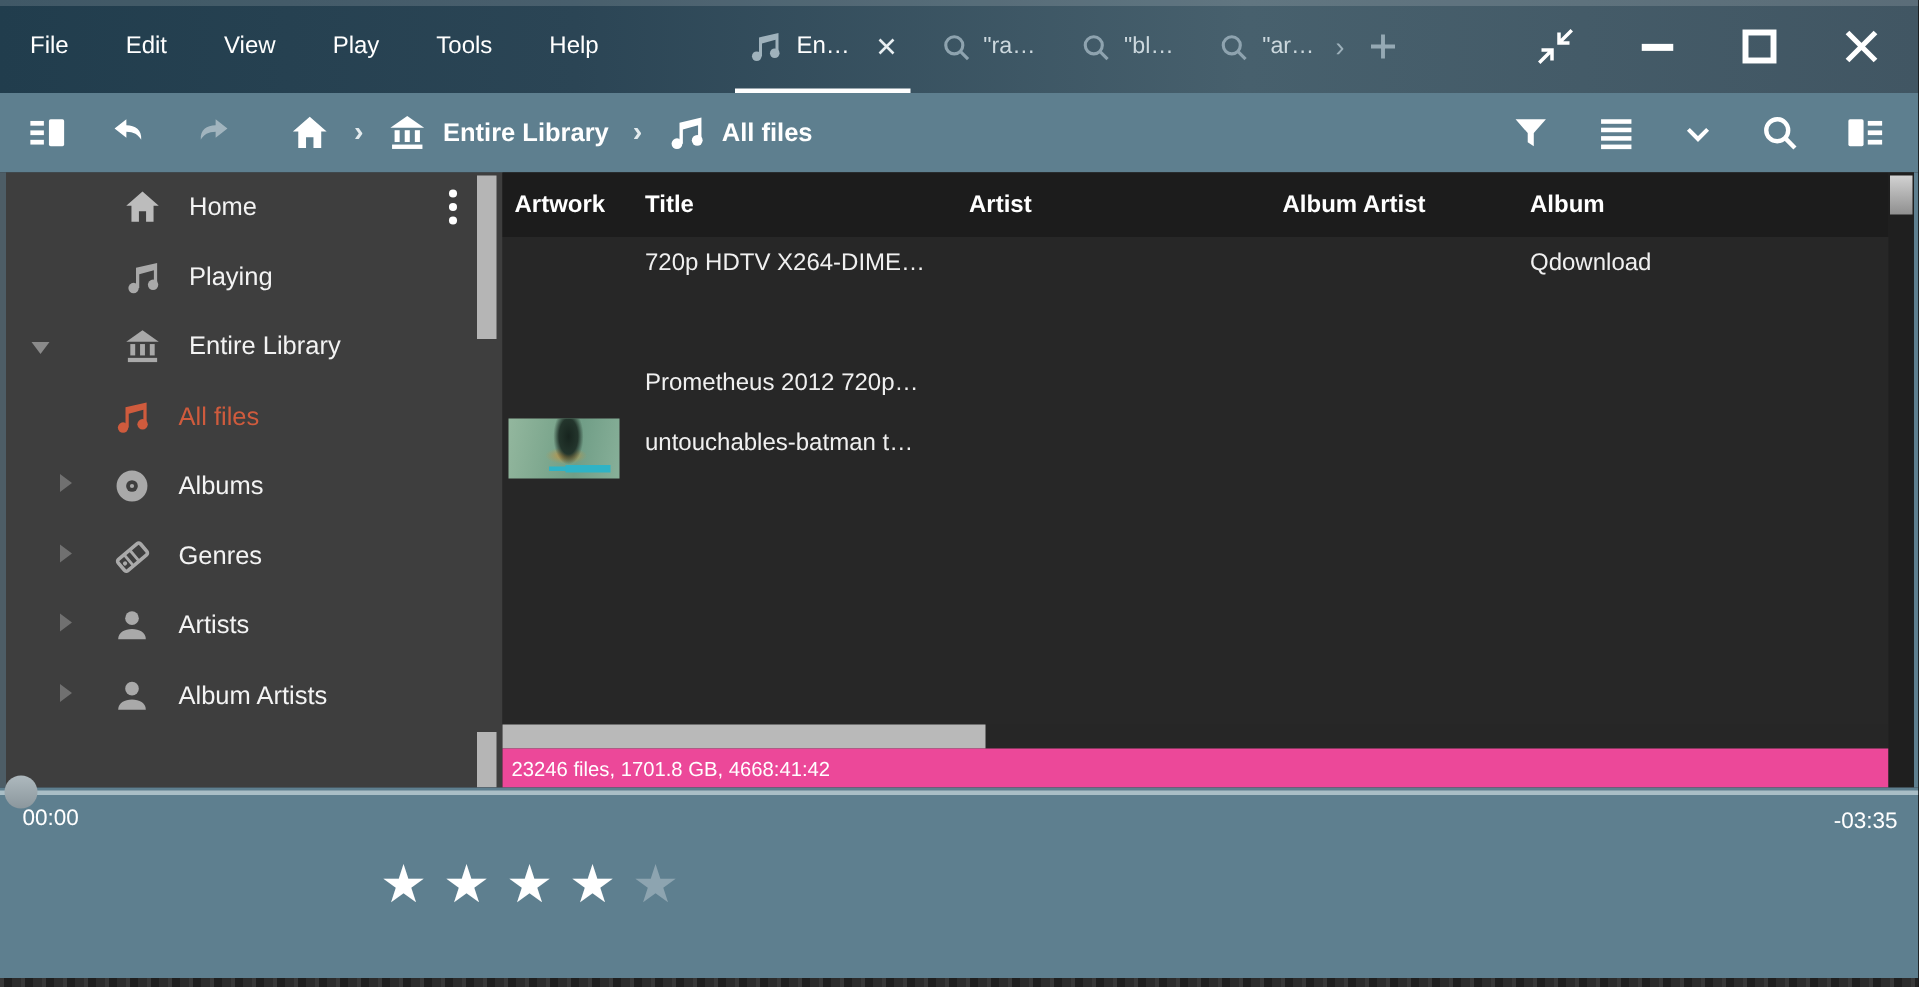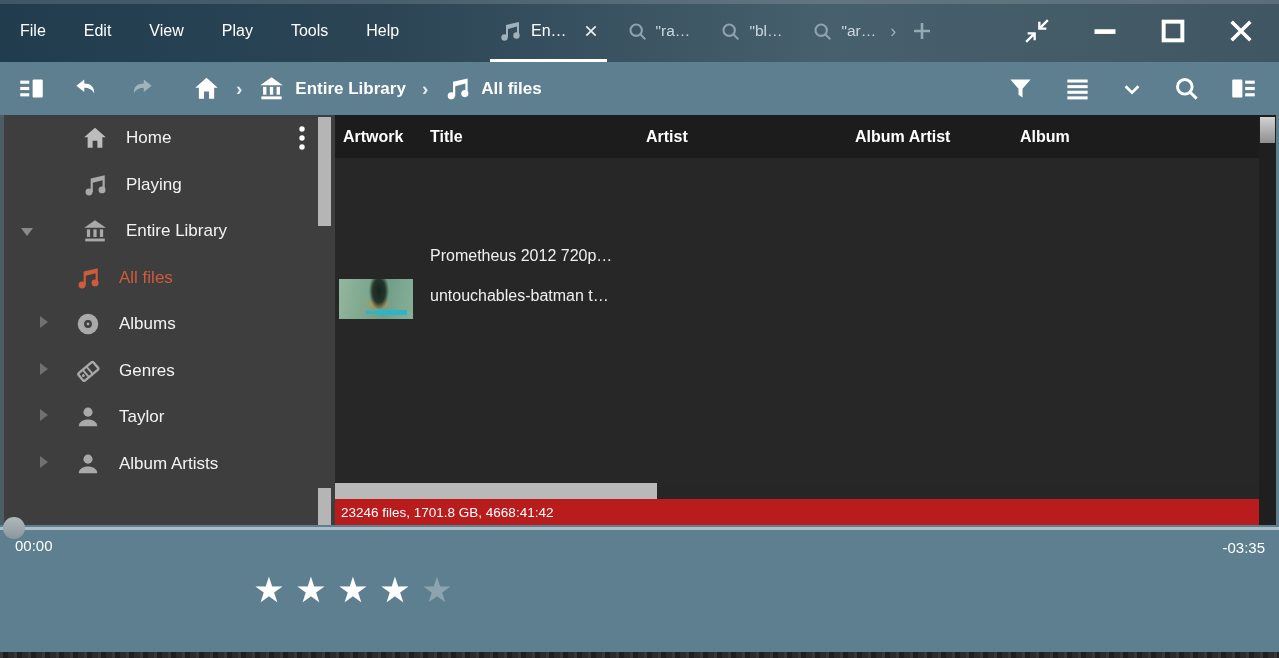--- a/index.html
+++ b/index.html
@@ -73,21 +73,21 @@
   .td-title { left:95px; } .td-album { left:685px; }
   .artwork-thumb { position:absolute; left:4px; top:1px; width:74px; height:40px;
      background:
        radial-gradient(ellipse 14px 26px at 54% 30%, #17241e 0%, #23352c 45%, rgba(0,0,0,0) 72%),
        radial-gradient(ellipse 20px 8px at 52% 62%, #c8923c 0%, rgba(200,146,60,0) 70%),
        linear-gradient(100deg,#93b79e 0%,#7da78e 38%,#719e87 62%,#88b099 100%);
   }
   .artwork-thumb::after{content:"";position:absolute;left:38px;bottom:4px;width:30px;height:5px;background:#2fb3c6;box-shadow:-12px 0 0 -1px #2fb3c6;}
   .hscroll-track { position:absolute; left:0; top:368px; width:924px; height:16px; background:#262626; }
   .hscroll-thumb { position:absolute; left:0; top:0; width:322px; height:16px; background:#b9b9b9; }
-  .status-row { position:absolute; left:0; top:384px; width:924px; height:26px; background:#b91c1c; display:flex; align-items:center;}
+  .status-row { position:absolute; left:0; top:384px; width:924px; height:26px; background:#ec4899; display:flex; align-items:center;}
   .status-text { font-size:13.5px; color:#fff; padding-left:6px; }
   .vscroll-track { position:absolute; right:0; top:0; width:17px; height:410px; background:#1f1f1f; }
   .vscroll-thumb { position:absolute; left:1px; top:2px; width:15px; height:26px; background:linear-gradient(180deg,#d2d2d2,#8f8f8f); }
   
   .player { position:absolute; left:0; top:525px; width:1279px; height:127px; background:#5e7f8f; }
   .seek-line { position:absolute; left:0; top:2px; width:1279px; height:3px; background:#a9bec6; }
   .seek-handle { position:absolute; left:3px; top:-8px; width:22px; height:22px; border-radius:50%;
       background:linear-gradient(180deg,#aeb9be,#8b979d); }
   .time { position:absolute; font-size:15px; color:#fff; }
   .time-elapsed { left:15px; top:12px; }
@@ -357,21 +357,21 @@
         <span class="side-label">Genres</span>
       </div>
       <div class="side-row lvl2">
         <span class="tri tri-right"></span>
         <span class="side-icon">
           <svg viewBox="0 0 24 24" fill="currentColor">
               <circle cx="12" cy="7.5" r="4.2"></circle>
               <path d="M3.5 20.5c0-4.2 4-6.3 8.5-6.3s8.5 2.1 8.5 6.3z"></path>
             </svg>
         </span>
-        <span class="side-label">Taylor</span>
+        <span class="side-label">Artists</span>
       </div>
       <div class="side-row lvl2">
         <span class="tri tri-right"></span>
         <span class="side-icon">
           <svg viewBox="0 0 24 24" fill="currentColor">
               <circle cx="12" cy="7.5" r="4.2"></circle>
               <path d="M3.5 20.5c0-4.2 4-6.3 8.5-6.3s8.5 2.1 8.5 6.3z"></path>
             </svg>
         </span>
         <span class="side-label">Album Artists</span>
@@ -382,20 +382,24 @@
 
     <div class="main">
       <div class="thead">
         <span class="th th-artwork">Artwork</span>
         <span class="th th-title">Title</span>
         <span class="th th-artist">Artist</span>
         <span class="th th-albumartist">Album Artist</span>
         <span class="th th-album">Album</span>
       </div>
 
+      <div class="trow" style="top:43px">
+        <span class="td td-title">720p HDTV X264-DIME…</span>
+        <span class="td td-album">Qdownload</span>
+      </div>
       <div class="trow" style="top:123px">
         <span class="td td-title">Prometheus 2012 720p…</span>
         <span class="td td-album"></span>
       </div>
       <div class="trow" style="top:163px">
         <span class="artwork-thumb"></span>
         <span class="td td-title">untouchables-batman t…</span>
         <span class="td td-album"></span>
       </div>
 

